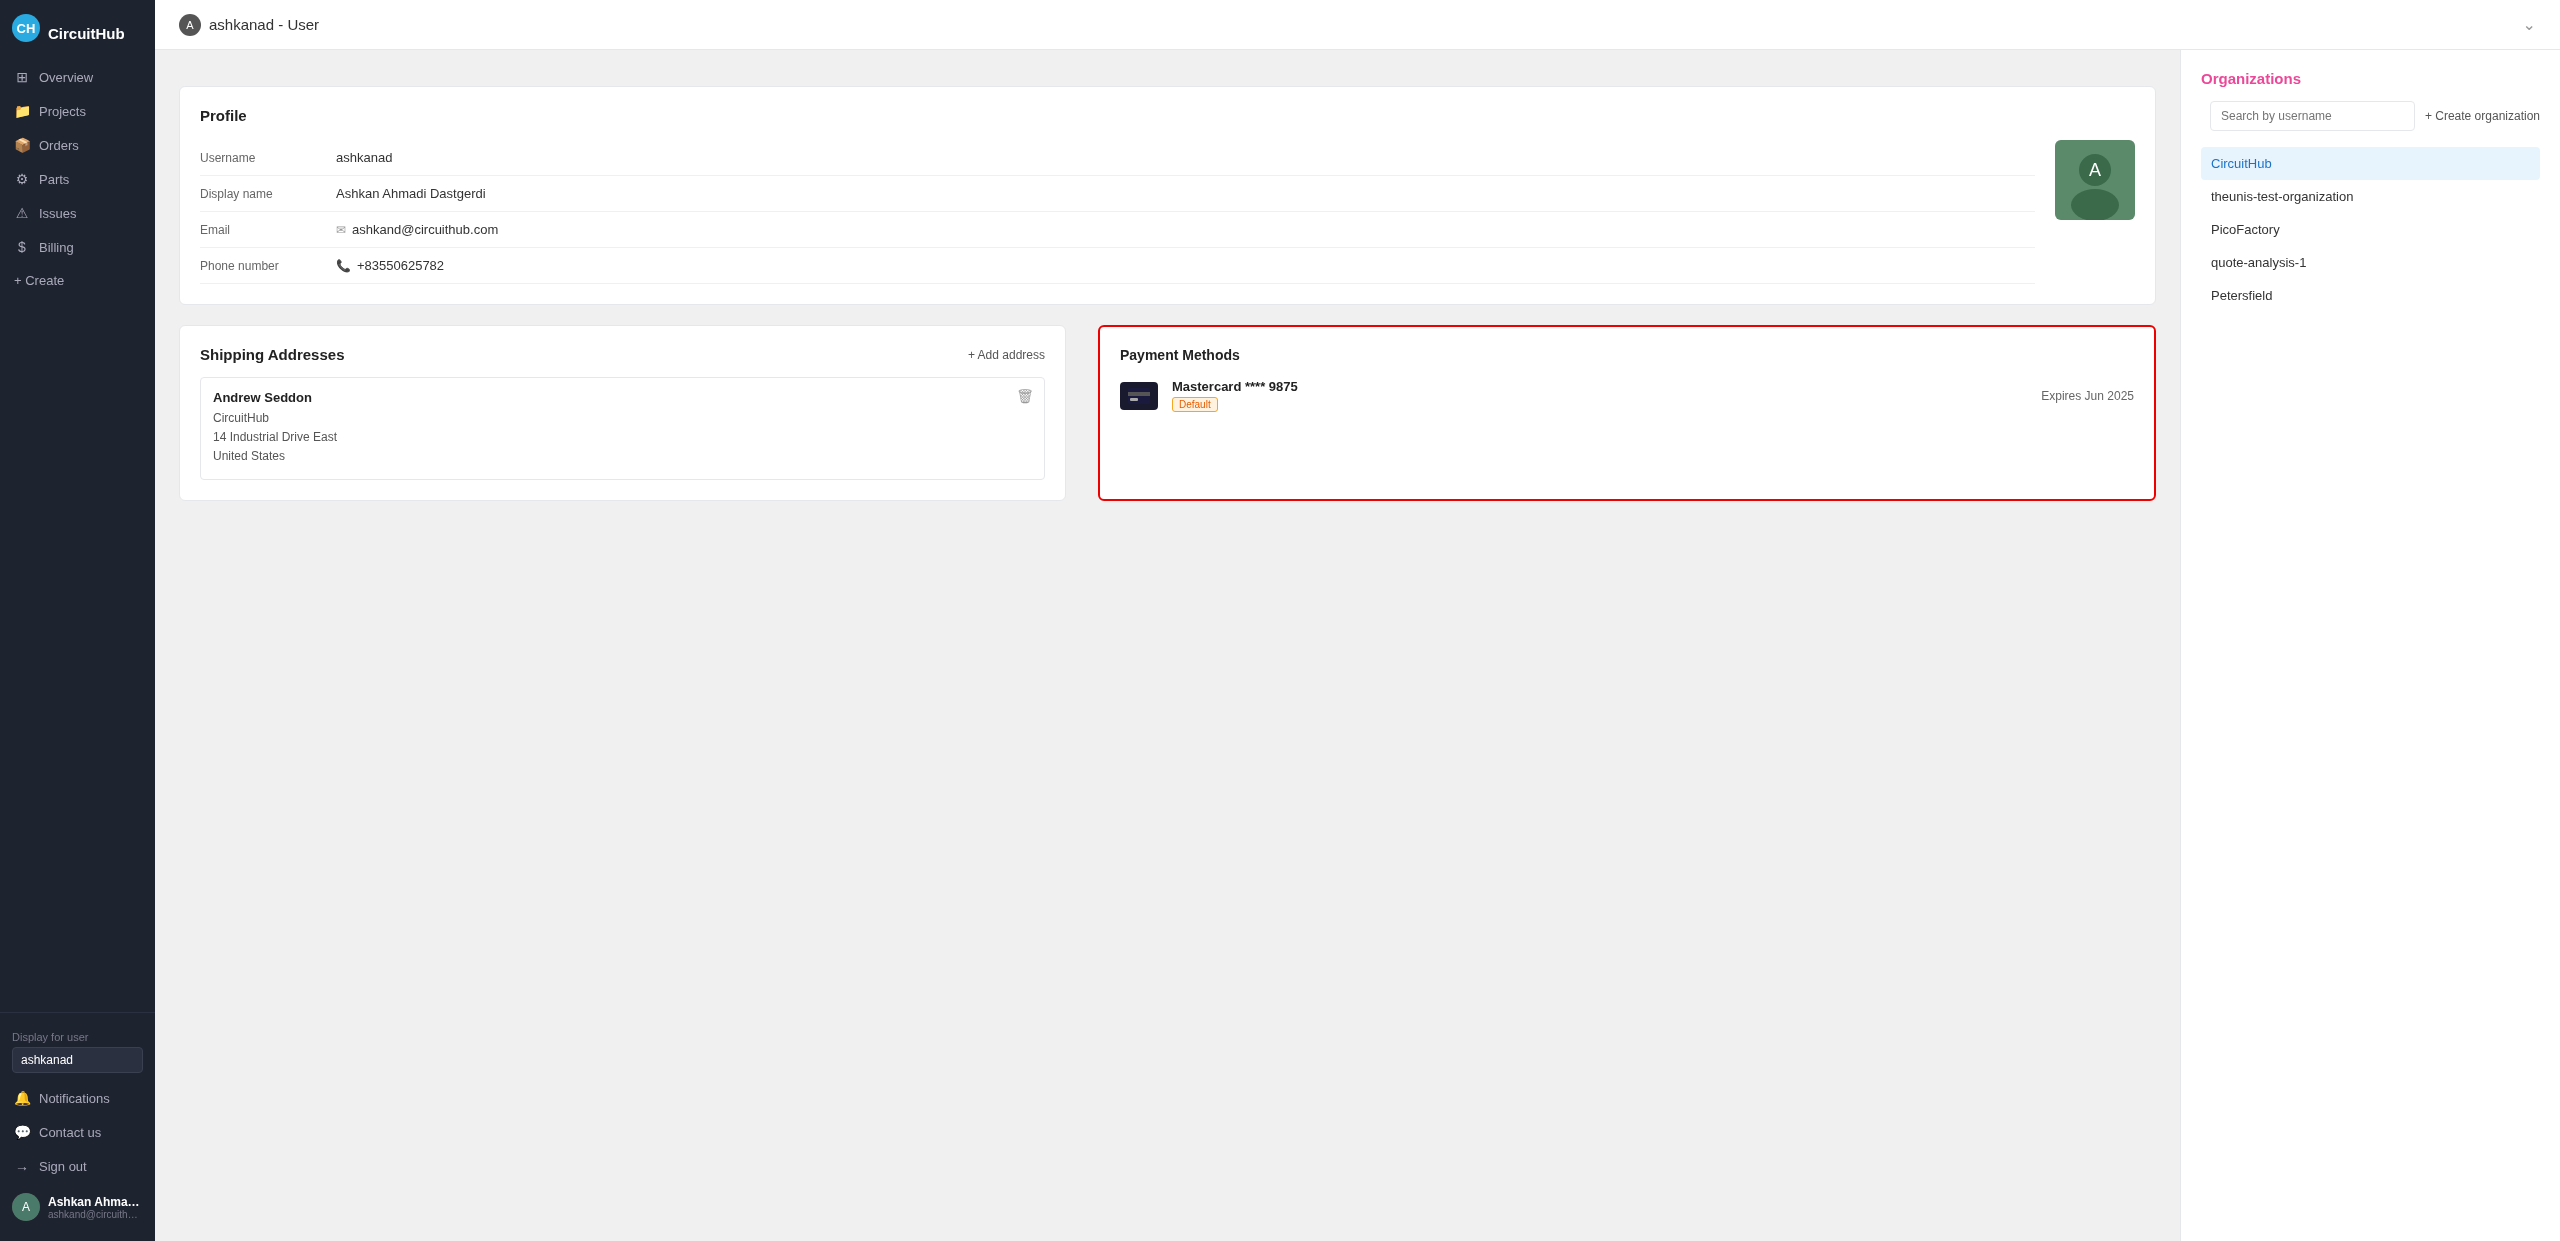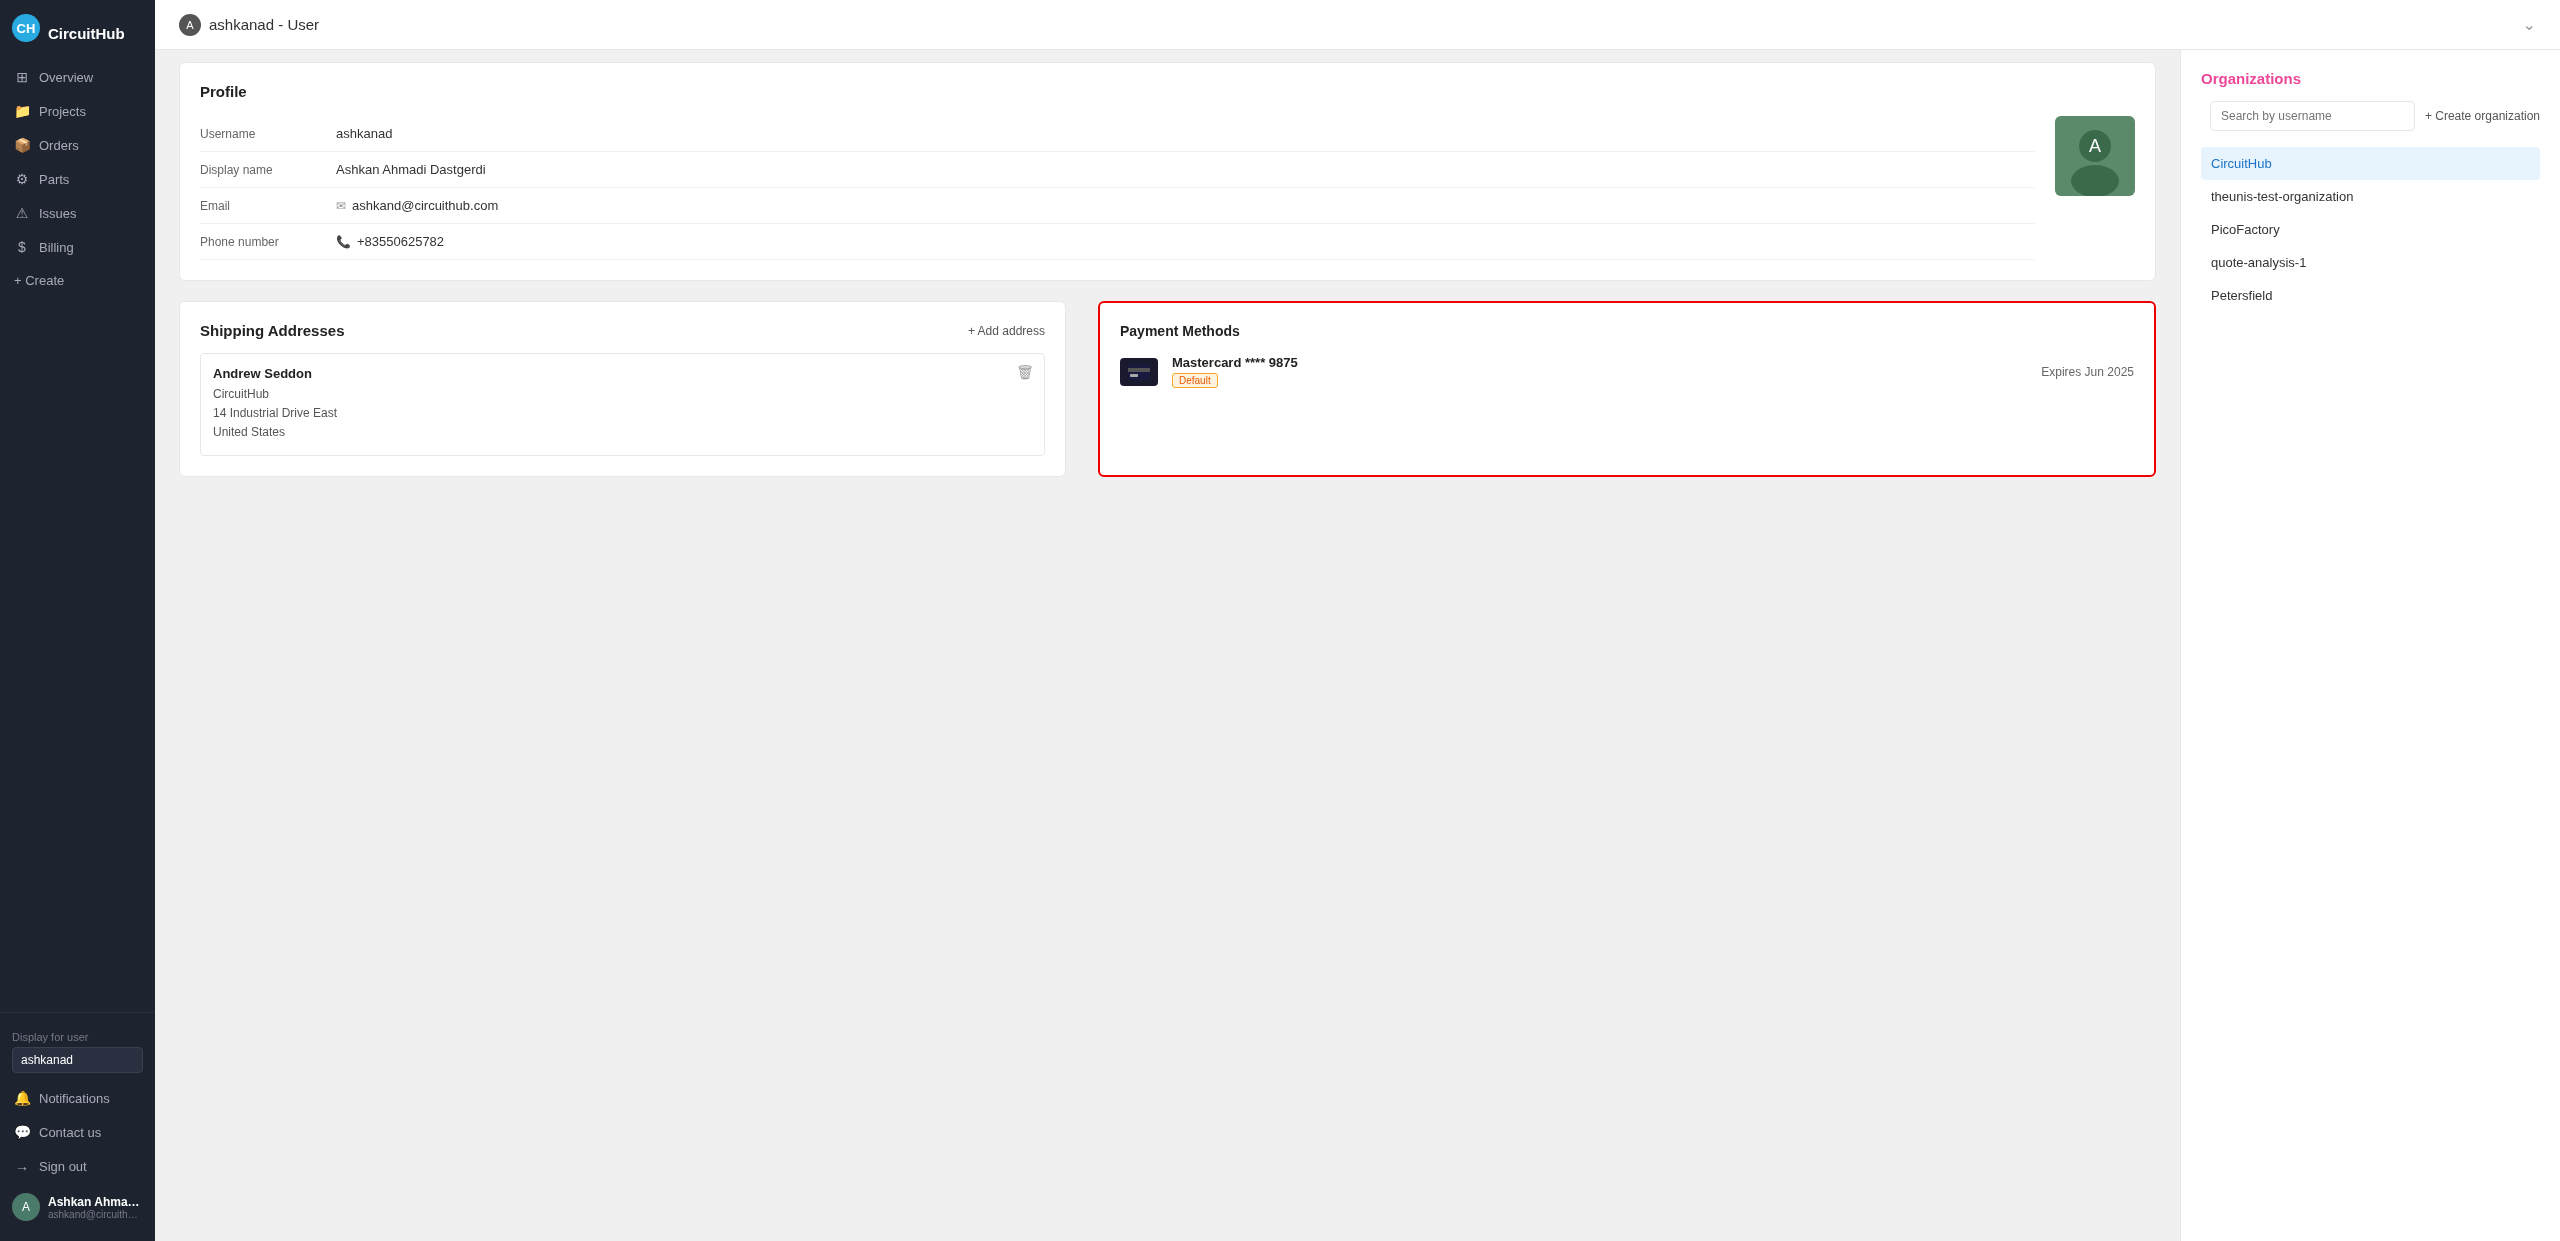--- a/index.html
+++ b/index.html
@@ -112,21 +112,21 @@
     
     .body-layout {
       flex: 1;
       display: flex;
       overflow: hidden;
       background: #f0f0f0;
     }
     .center-panel {
       flex: 1;
       overflow-y: auto;
-      padding: 12px 24px;
+      padding: 36px 24px;
     }
 
     
     .card {
       background: #fff;
       border: 1px solid #e5e7eb;
       border-radius: 6px;
       padding: 20px;
       margin-bottom: 20px;
     }

